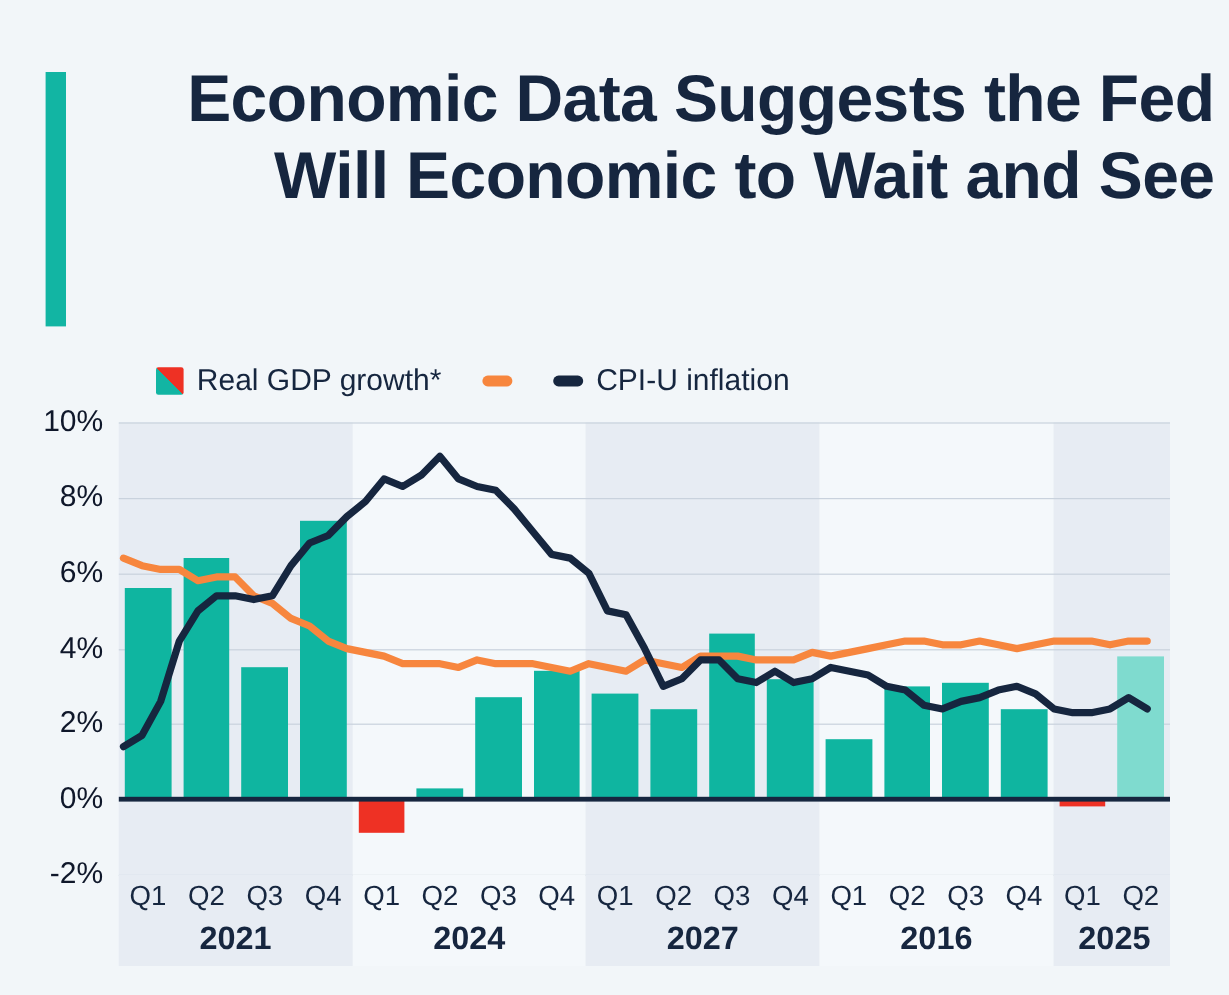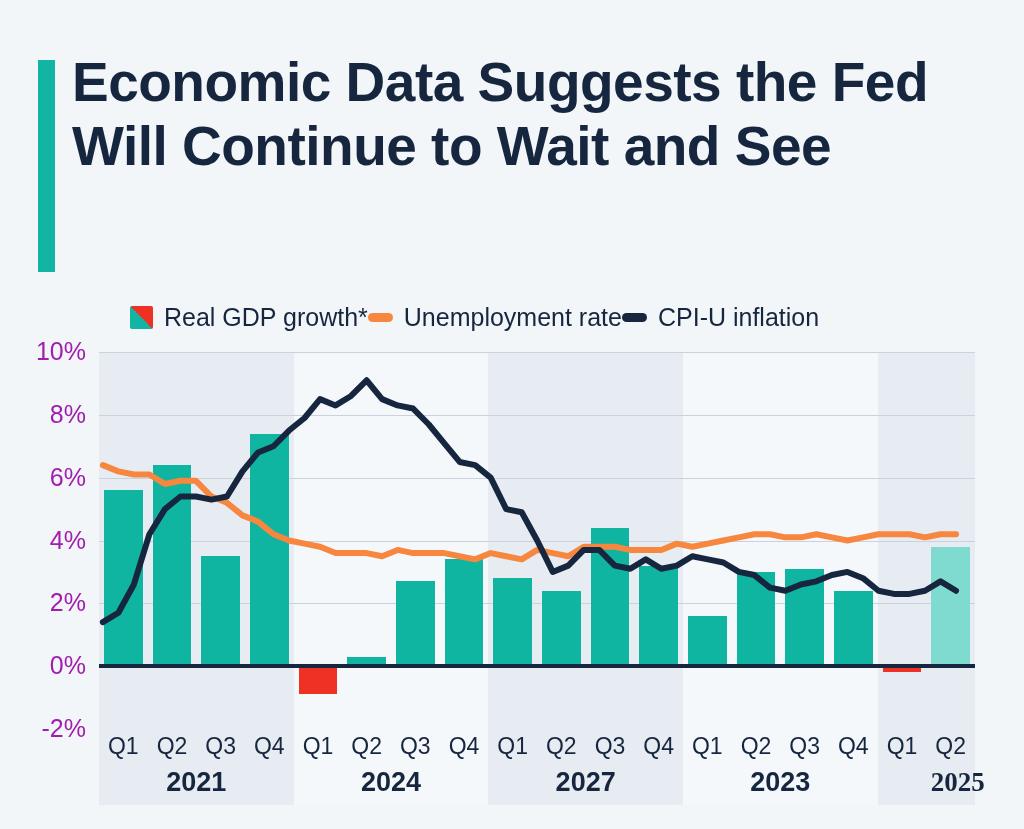--- a/index.html
+++ b/index.html
@@ -13,33 +13,33 @@
   #stage{position:absolute;left:0;top:0;width:1024px;height:829px;}
 
   
   .accent-bar{
     position:absolute;left:38px;top:60px;width:17px;height:212px;
     background:#12B5A3;
   }
   .title{
     position:absolute;left:72px;top:50px;width:940px;
     font-size:55px;line-height:64px;font-weight:bold;
-    color:#16263F;letter-spacing:-0.5px;
+    color:#16263F;letter-spacing:-0.5px;text-align:right;
   }
   .title .l2{display:block;}
   .subtitle{
     position:absolute;left:70px;top:196px;width:900px;
     font-size:27px;line-height:42px;color:#5B6B80;font-weight:400;
   }
   .subtitle .l2{display:block;}
 
   
   .legend{
     position:absolute;left:130px;top:300px;width:800px;height:34px;
-    display:flex;align-items:center;
+    display:flex;align-items:center;gap:34px;
   }
   .lg{display:flex;align-items:center;gap:11px;}
   .lg-txt{font-size:25px;color:#16263F;white-space:nowrap;}
   .sw-split{
     width:23px;height:23px;border-radius:2px;
     background:linear-gradient(to bottom left,#EE3124 0 50%,#12B5A3 50% 100%);
   }
   .sw-line{width:25px;height:9px;border-radius:5px;}
 
   
@@ -51,21 +51,21 @@
   .gridline{
     position:absolute;left:0;width:876px;height:1px;
     background:#C9D2DD;
   }
   .zeroline{
     position:absolute;left:0;width:876px;height:4px;
     background:#16263F;
   }
   .ylab{
     position:absolute;right:0;width:72px;text-align:right;
-    font-size:25px;color:#a21caf;transform:translateY(-15px);
+    font-size:25px;color:#0f172a;transform:translateY(-15px);
   }
   .ylabs{position:absolute;left:12px;top:12px;width:74px;height:377px;}
 
   .bar{position:absolute;}
   .bar.pos{background:#0FB5A0;}
   .bar.neg{background:#EE3124;}
   .bar.prelim{background:#7FDBCF;}
 
   svg.lines{position:absolute;left:99px;top:12px;}
 
@@ -85,32 +85,31 @@
 </style>
 </head>
 <body>
 
 <div id="stage">
 
   <div class="accent-bar"></div>
 
   <div class="title">
     <span>Economic Data Suggests the Fed</span>
-    <span class="l2">Will Continue to Wait and See</span>
+    <span class="l2">Will Economic to Wait and See</span>
   </div>
 
 
   <div class="legend">
     <div class="lg">
       <span class="sw-split"></span>
       <span class="lg-txt">Real GDP growth*</span>
     </div>
     <div class="lg">
       <span class="sw-line" style="background:#F7863E"></span>
-      <span class="lg-txt">Unemployment rate</span>
     </div>
     <div class="lg">
       <span class="sw-line" style="background:#16263F"></span>
       <span class="lg-txt">CPI-U inflation</span>
     </div>
   </div>
 
   <div id="chart">
     <div class="ylabs" id="ylabs">
         <div class="ylab" style="top: 0px;">10%</div>
@@ -174,21 +173,21 @@
         <div class="qlab" style="left: 389.333px; width: 48.6667px;">Q1</div>
         <div class="qlab" style="left: 438px; width: 48.6667px;">Q2</div>
         <div class="qlab" style="left: 486.667px; width: 48.6667px;">Q3</div>
         <div class="qlab" style="left: 535.333px; width: 48.6667px;">Q4</div>
         <div class="ylab-year" style="left: 389.333px; width: 194.667px;">2027</div>
         <div class="xband light" style="left: 584px; width: 194.667px;"></div>
         <div class="qlab" style="left: 584px; width: 48.6667px;">Q1</div>
         <div class="qlab" style="left: 632.667px; width: 48.6667px;">Q2</div>
         <div class="qlab" style="left: 681.333px; width: 48.6667px;">Q3</div>
         <div class="qlab" style="left: 730px; width: 48.6667px;">Q4</div>
-        <div class="ylab-year" style="left: 584px; width: 194.667px;">2023</div>
+        <div class="ylab-year" style="left: 584px; width: 194.667px;">2016</div>
         <div class="xband dark" style="left: 778.667px; width: 97.3333px;"></div>
         <div class="qlab" style="left: 778.667px; width: 48.6667px;">Q1</div>
         <div class="qlab" style="left: 827.333px; width: 48.6667px;">Q2</div>
-        <div class="ylab-year" style="left: 810px; width: 97.3333px; font-family: Liberation Serif, serif;">2025</div>
+        <div class="ylab-year" style="left: 781px; width: 97.3333px;">2025</div>
       </div>
   </div>
 
 </div>
 
 </body></html>

